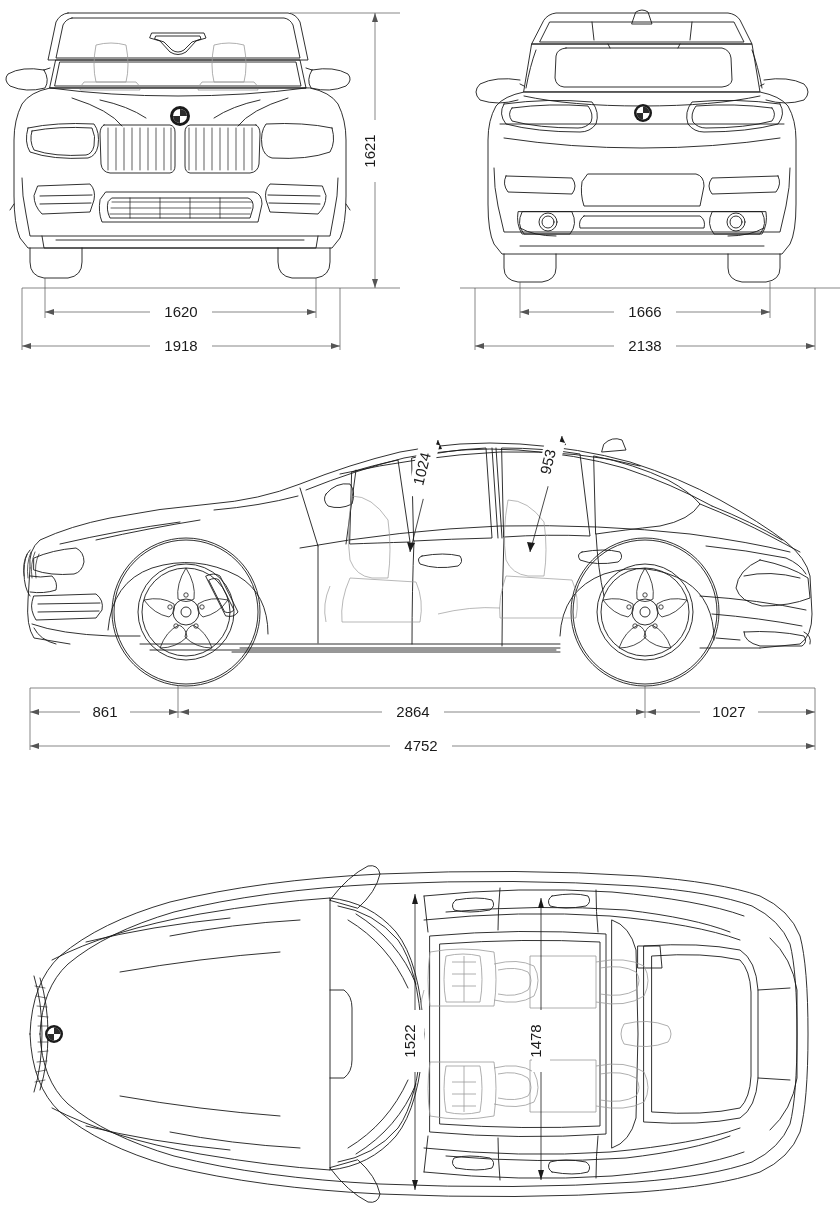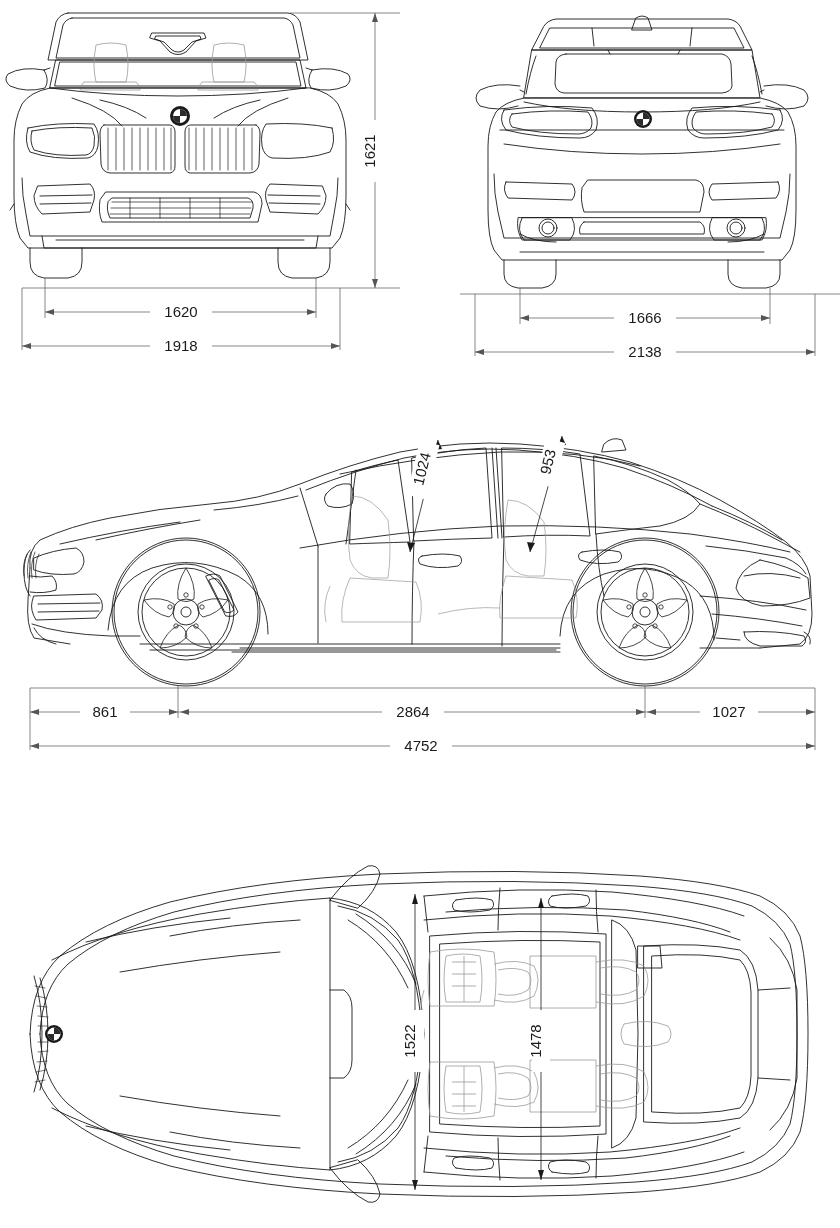--- a/index.html
+++ b/index.html
@@ -144,21 +144,21 @@
   </g>
   <g fill="#555555">
     <path d="M375 13 L372 22 L378 22 Z"></path>
     <path d="M375 288 L372 279 L378 279 Z"></path>
   </g>
   <rect x="366" y="120" width="18" height="62" fill="#ffffff"></rect>
   <text x="375" y="151" font-size="15" text-anchor="middle" transform="rotate(-90 375 151)">1621</text>
 </svg>
 </div>
 
-<div class="view" style="left:460px;top:6px;">
+<div class="view" style="left:460px;top:0;">
 <svg width="380" height="365" viewBox="0 0 380 365">
   <g fill="none" stroke="#1a1a1a" stroke-width="0.9" stroke-linejoin="round" stroke-linecap="round">
 
     <path d="M84 20 Q88 14 96 13 L268 13 Q276 14 280 20 L292 44 L72 44 Z"></path>
     <path d="M90 22 L274 22 L284 42 L80 42 Z"></path>
     <path d="M176 12 Q182 8 188 12 L192 24 L172 24 Z"></path>
     <path d="M132 22 L134 40 M232 22 L230 40"></path>
 
     <path d="M72 44 L292 44 L300 92 L64 92 Z"></path>
     <path d="M106 48 L262 48 Q270 50 271 58 L272 80 Q271 86 262 87 L104 87 Q96 86 95 78 L96 56 Q97 49 106 48 Z"></path>

